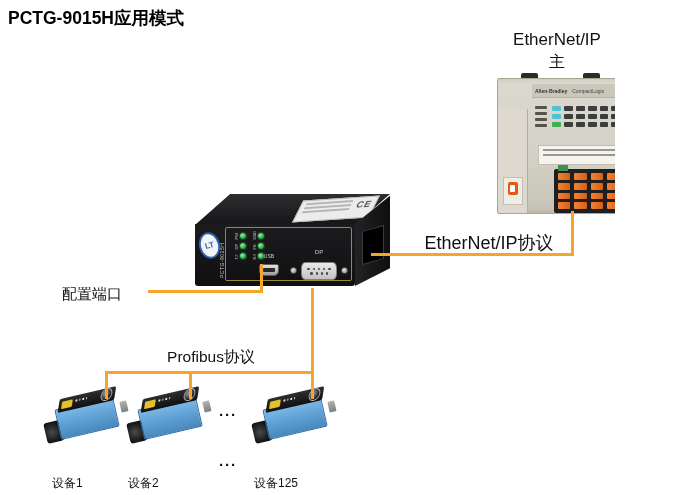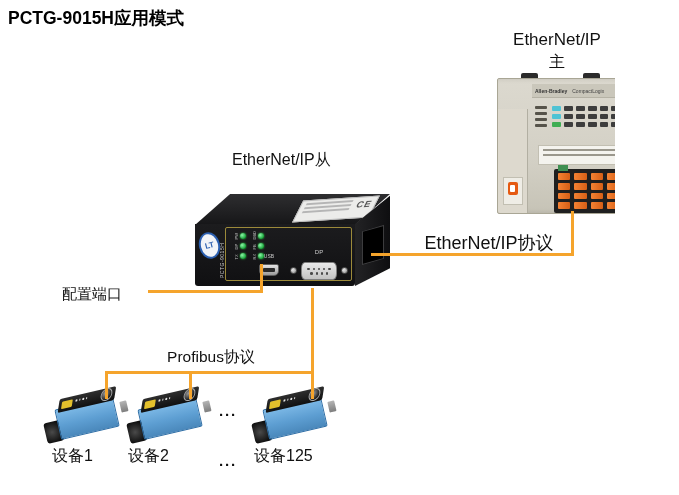--- a/index.html
+++ b/index.html
@@ -10,21 +10,21 @@
   
   .title{position:absolute;left:8px;top:6px;font-size:17.5px;font-weight:bold;color:#000;}
   .caption{position:absolute;color:#111;}
   .plc-caption{left:477px;top:30px;width:160px;text-align:center;}
   .plc-caption .l1{font-size:17px;}
   .plc-caption .l2{font-size:16px;margin-top:2px;}
   .gw-caption{left:232px;top:150px;font-size:16px;}
   .eth-proto{left:405px;top:231px;width:168px;text-align:center;font-size:18px;}
   .pb-proto{left:146px;top:347px;width:130px;text-align:center;font-size:15.5px;}
   .cfg-label{left:62px;top:285px;font-size:15px;}
-  .dev-label{position:absolute;top:446px;font-size:16px;color:#111;}
+  .dev-label{position:absolute;top:475px;font-size:12px;color:#111;}
   .dots{position:absolute;font-size:15px;font-weight:bold;color:#111;letter-spacing:1px;}
 
   
   .wire{position:absolute;background:var(--wire);z-index:3;}
 
   
   .plc{position:absolute;left:497px;top:78px;width:156px;height:136px;z-index:2;}
   .plc-clip{position:absolute;top:-5px;width:17px;height:9px;background:#2b2b2b;border-radius:2px 2px 0 0;}
   .plc-body{position:absolute;inset:0;background:linear-gradient(180deg,#dcd9cf 0%,#d3d0c5 60%,#c6c3b6 100%);border:1px solid #a9a695;border-radius:2px;box-shadow:inset -3px 0 5px rgba(0,0,0,.12);}
   .plc-door{position:absolute;left:0;top:30px;width:30px;height:104px;background:#ddd9ce;border-right:1px solid #b2af a2;border-right:1px solid #b2afa2;border-radius:0 0 0 2px;}
@@ -107,21 +107,20 @@
   <div class="wire" style="left:311px;top:288px;width:3px;height:86px;"></div>
   <div class="wire" style="left:105px;top:371px;width:209px;height:3px;"></div>
   <div class="wire" style="left:105px;top:371px;width:3px;height:28px;"></div>
   <div class="wire" style="left:189px;top:371px;width:3px;height:28px;"></div>
   <div class="wire" style="left:311px;top:371px;width:3px;height:28px;"></div>
 
   <div class="caption plc-caption">
     <div class="l1">EtherNet/IP</div>
     <div class="l2">主</div>
   </div>
-  <div class="caption gw-caption">EtherNet/IP从</div>
   <div class="caption eth-proto">EtherNet/IP协议</div>
   <div class="caption pb-proto">Profibus协议</div>
   <div class="caption cfg-label">配置端口</div>
 
   <div class="plc">
     <div class="plc-clip" style="left:24px;"></div>
     <div class="plc-clip" style="left:86px;"></div>
     <div class="plc-body">
       <div class="plc-door">
         <div class="plc-usb-panel">

